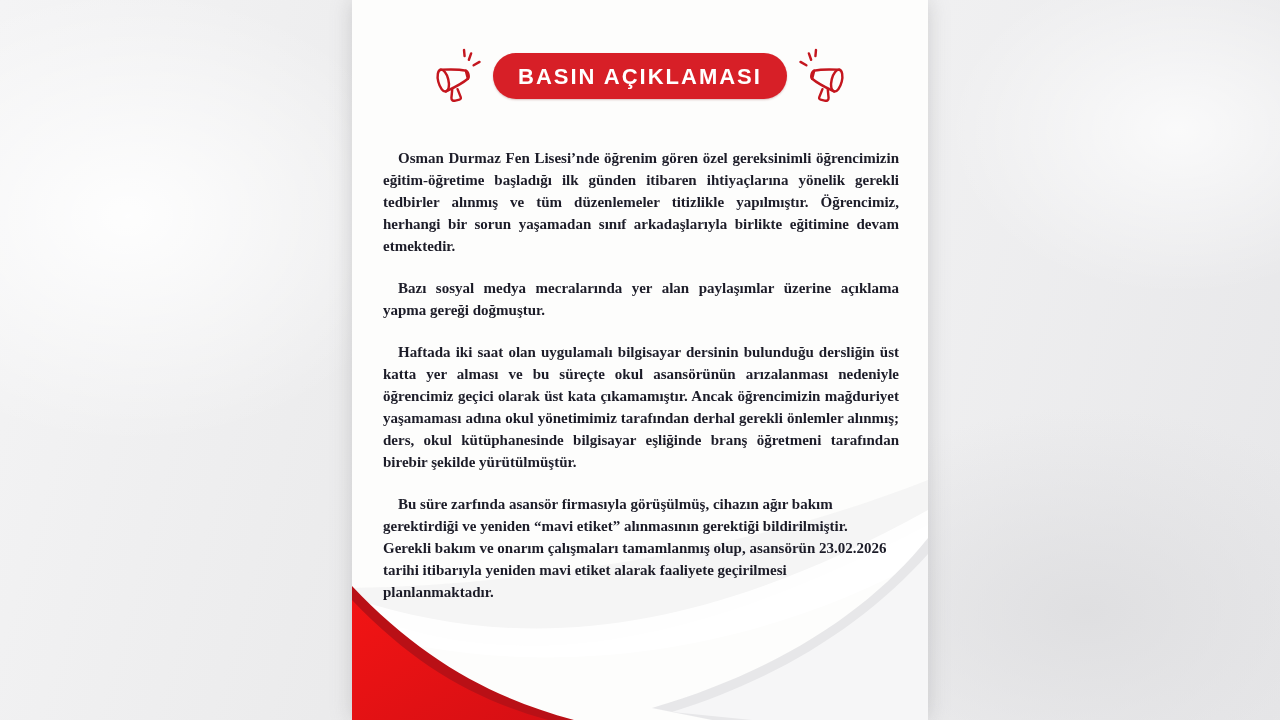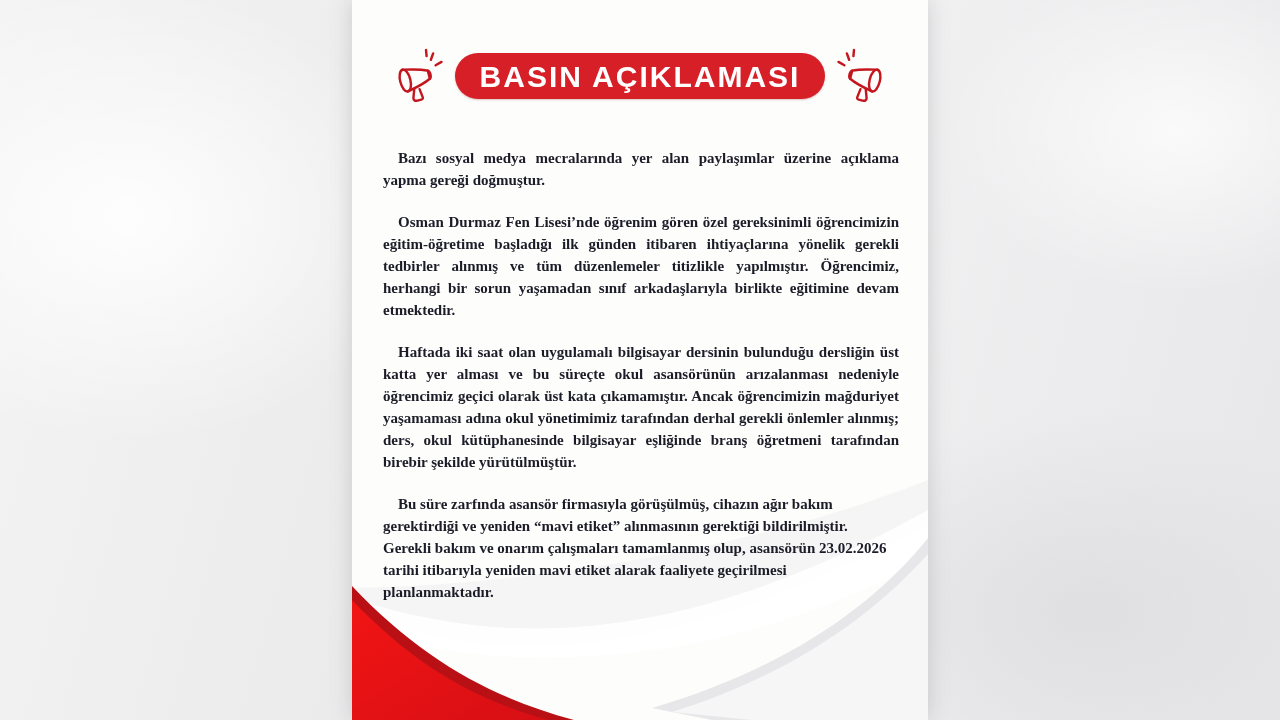--- a/index.html
+++ b/index.html
@@ -32,21 +32,21 @@
     border-radius: 23px;
     height: 46px;
     display: flex; align-items: center; justify-content: center;
     padding: 0 25px;
     box-shadow: 0 1px 2px rgba(120,20,20,0.25);
   }
   .banner span {
     color: #ffffff;
     font-family: "Liberation Sans", sans-serif;
     font-weight: 700;
-    font-size: 30px;
+    font-size: 22px;
     letter-spacing: 2px;
     white-space: nowrap;
     padding-top: 1px;
   }
 
   .mega { width: 56px; height: 56px; flex: 0 0 auto; }
 
   .content {
     position: absolute; top: 147px; left: 31px; width: 516px;
     color: #1c1c28;
@@ -111,20 +111,20 @@
           <path d="M40 26.5 C42.4 27.6 42.4 34.4 40 35.5"></path>
           <path d="M21 42.5 L18 51 C17.2 53.6 18.9 55 21.4 55 L25.8 55 C27.4 55 28 54 27.8 52.4 L26.6 43.6"></path>
           <path d="M46 16 L50 10"></path>
           <path d="M49.5 23 L56.5 21"></path>
           <path d="M42.5 11 L43.5 4.5"></path>
         </g>
       </svg>
     </div>
 
     <div class="content">
+      <p>Osman Durmaz Fen Lisesi’nde öğrenim gören özel gereksinimli öğrencimizin eğitim-öğretime başladığı ilk günden itibaren ihtiyaçlarına yönelik gerekli tedbirler alınmış ve tüm düzenlemeler titizlikle yapılmıştır. Öğrencimiz, herhangi bir sorun yaşamadan sınıf arkadaşlarıyla birlikte eğitimine devam etmektedir.</p>
       <p>Bazı sosyal medya mecralarında yer alan paylaşımlar üzerine açıklama yapma gereği doğmuştur.</p>
-      <p>Osman Durmaz Fen Lisesi’nde öğrenim gören özel gereksinimli öğrencimizin eğitim-öğretime başladığı ilk günden itibaren ihtiyaçlarına yönelik gerekli tedbirler alınmış ve tüm düzenlemeler titizlikle yapılmıştır. Öğrencimiz, herhangi bir sorun yaşamadan sınıf arkadaşlarıyla birlikte eğitimine devam etmektedir.</p>
       <p>Haftada iki saat olan uygulamalı bilgisayar dersinin bulunduğu dersliğin üst katta yer alması ve bu süreçte okul asansörünün arızalanması nedeniyle öğrencimiz geçici olarak üst kata çıkamamıştır. Ancak öğrencimizin mağduriyet yaşamaması adına okul yönetimimiz tarafından derhal gerekli önlemler alınmış; ders, okul kütüphanesinde bilgisayar eşliğinde branş öğretmeni tarafından birebir şekilde yürütülmüştür.</p>
       <p>Bu süre zarfında asansör firmasıyla görüşülmüş, cihazın ağır bakım gerektirdiği ve yeniden “mavi etiket” alınmasının gerektiği bildirilmiştir. Gerekli bakım ve onarım çalışmaları tamamlanmış olup, asansörün 23.02.2026 tarihi itibarıyla yeniden mavi etiket alarak faaliyete geçirilmesi planlanmaktadır.</p>
     </div>
 
   </div>
 </div>
 
 </body></html>

